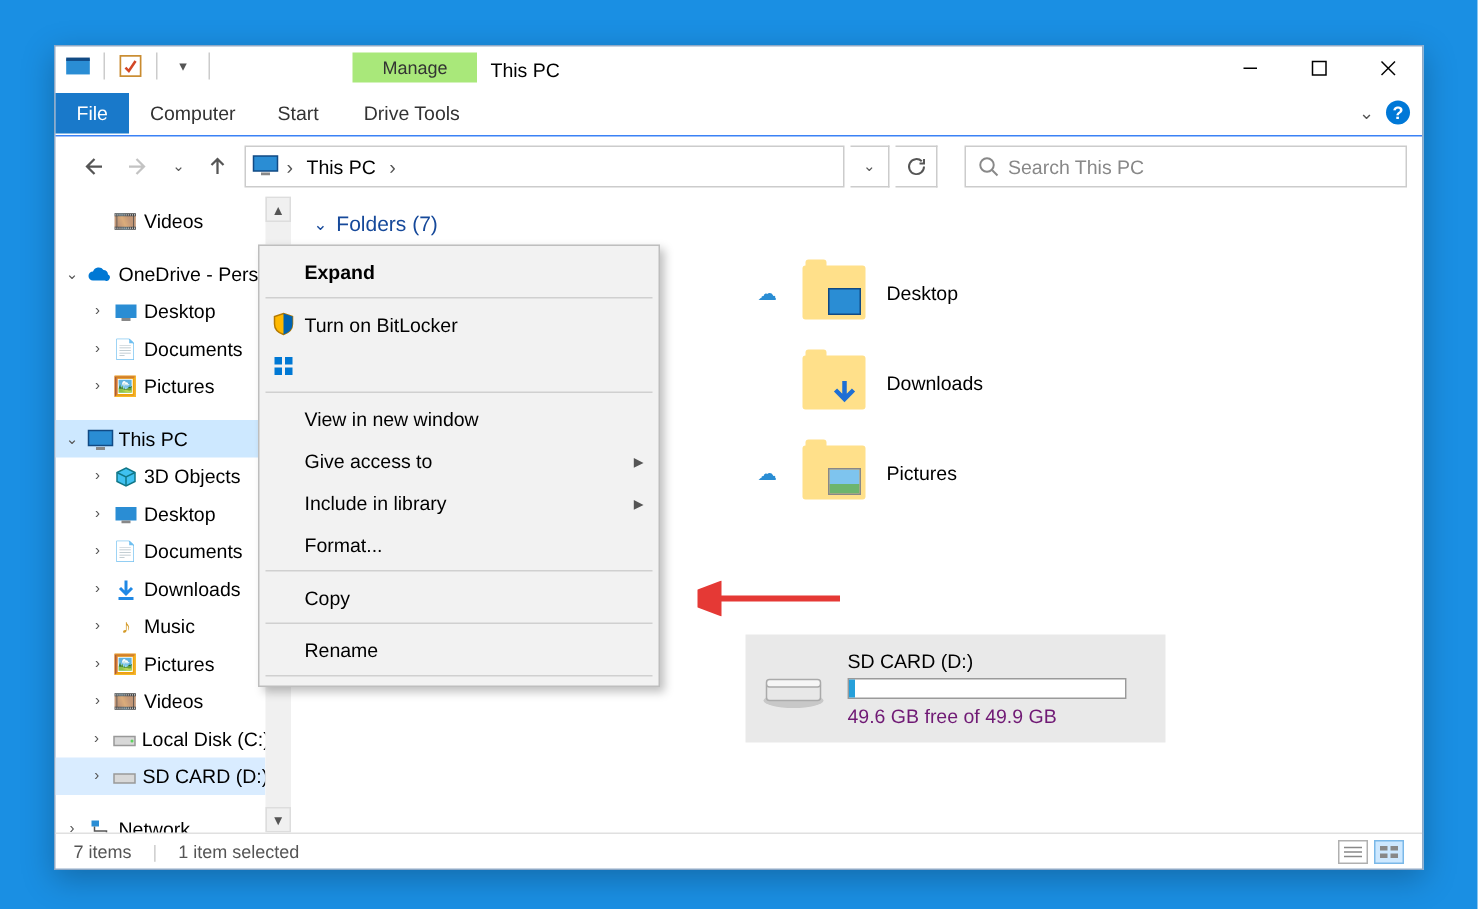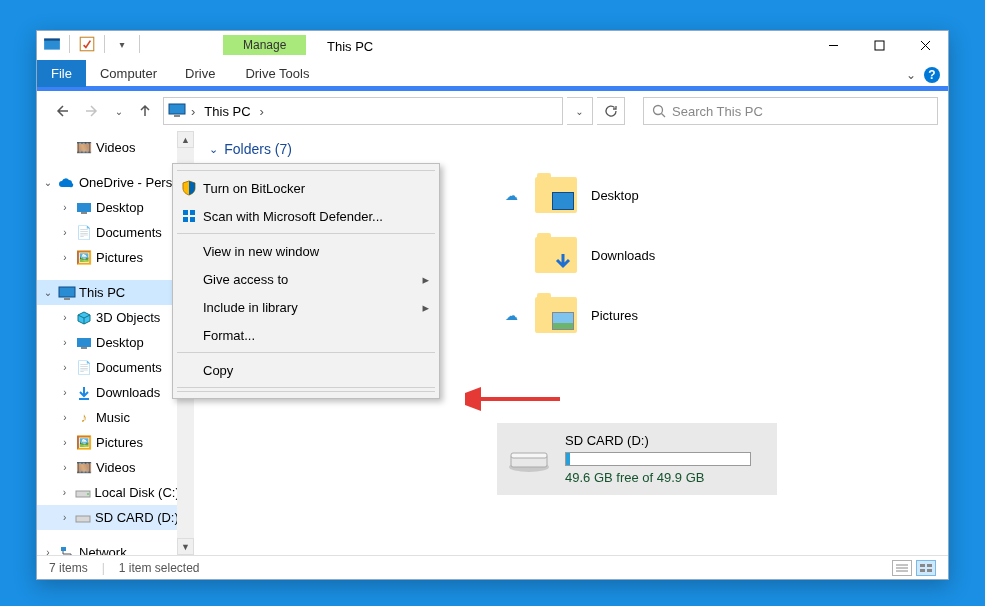--- a/index.html
+++ b/index.html
@@ -2,27 +2,27 @@
 <html><head>
 <meta charset="utf-8">
 <style>
   * { box-sizing: border-box; margin: 0; padding: 0; font-family: "Segoe UI", Tahoma, sans-serif; }
   body { background: #1a8fe3; width: 985px; height: 606px; overflow: hidden; position: relative; }
   .window { position: absolute; left: 36px; top: 30px; width: 913px; height: 550px; background: #fff; border: 1px solid #8fa9c6; box-shadow: 0 6px 20px rgba(0,0,0,.25); display:flex; flex-direction:column;}
   .titlebar { height: 30px; display: flex; align-items: flex-start; position:relative; }
   .qat { display: flex; align-items:center; gap:4px; padding:4px 6px; }
   .qat .mini { width: 18px; height: 18px; display:flex; align-items:center; justify-content:center; font-size:10px;}
   .divider-v { width:1px; height:18px; background:#ccc; margin:0 4px; align-self:center;}
-  .ctx-tab { position:absolute; left:186px; top:4px; display:flex; flex-direction:column; align-items:center;}
+  .ctx-tab { position:absolute; left:198px; top:4px; display:flex; flex-direction:column; align-items:center;}
   .ctx { background:#a9e87a; color:#333; font-size:12px; padding:3px 20px; }
   .titletext { position:absolute; left:290px; top:8px; font-size:13px; color:#000; }
   .wincontrols { position:absolute; right:0; top:0; display:flex; }
   .winbtn { width:46px; height:28px; display:flex; align-items:center; justify-content:center; font-size:13px; color:#000;}
   .winbtn svg { width:11px; height:11px; stroke:#000; stroke-width:1; fill:none;}
-  .ribbon { height:30px; display:flex; align-items:center; border-bottom:5px solid #3b82f6; position:relative;}
+  .ribbon { height:30px; display:flex; align-items:center; border-bottom:1px solid #3b82f6; position:relative;}
   .tab { padding:6px 14px; font-size:13px; color:#333; }
   .tab.file { background:#1979ca; color:#fff; }
   .ribbon-right { position:absolute; right:8px; top:6px; display:flex; align-items:center; gap:8px;}
   .help { width:16px; height:16px; border-radius:50%; background:#0078d7; color:#fff; font-size:12px; display:flex; align-items:center; justify-content:center; font-weight:bold;}
   .navbar { height:40px; display:flex; align-items:center; gap:4px; padding:4px 10px;}
   .navbtn { width:28px; height:28px; display:flex; align-items:center; justify-content:center; color:#555;}
   .navbtn svg { width:16px; height:16px; stroke:#555; stroke-width:1.5; fill:none;}
   .addr { flex:0 0 400px; height:28px; border:1px solid #ccc; display:flex; align-items:center; padding:0 4px; gap:4px; font-size:13px;}
   .addr .crumb { padding:2px 4px; }
   .addr .sep::after{ content:"›"; color:#555; margin:0 1px;}
@@ -112,21 +112,21 @@
             <line x1="1" y1="1" x2="10" y2="10"></line>
             <line x1="10" y1="1" x2="1" y2="10"></line>
           </svg>
         </div>
     </div>
   </div>
 
   <div class="ribbon">
     <div class="tab file">File</div>
     <div class="tab">Computer</div>
-    <div class="tab">Drive</div>
+    <div class="tab">Start</div>
     <div class="tab" style="margin-left:2px">Drive Tools</div>
     <div class="ribbon-right">
       <span style="color:#555; font-size:12px;">⌄</span>
       <span class="help">?</span>
     </div>
   </div>
 
   <div class="navbar">
     <div class="navbtn">
         <svg viewBox="0 0 16 16">
@@ -370,21 +370,21 @@
               <ellipse cx="22" cy="22" rx="20" ry="5" fill="#c8c8c8"></ellipse>
               <rect x="4" y="10" width="36" height="12" rx="2" fill="#e8e8e8" stroke="#aaa"></rect>
               <rect x="4" y="8" width="36" height="5" rx="2" fill="#f6f6f6" stroke="#aaa"></rect>
             </svg>
         </span>
         <div class="dinfo">
           <span>SD CARD (D:)</span>
           <div class="dbar">
               <div class="fill"></div>
             </div>
-          <span style="color:#14532d">49.6 GB free of 49.9 GB</span>
+          <span style="color:#701a75">49.6 GB free of 49.9 GB</span>
         </div>
       </div>
     </div>
   </div>
 
   <div class="status">
     <span>7 items</span>
     <span style="color:#ccc">|</span>
     <span>1 item selected</span>
     <div class="viewbtns">
@@ -400,40 +400,42 @@
             <rect x="1" y="1" width="5" height="3"></rect>
             <rect x="8" y="1" width="5" height="3"></rect>
             <rect x="1" y="6" width="5" height="3"></rect>
             <rect x="8" y="6" width="5" height="3"></rect>
           </svg>
         </div>
     </div>
   </div>
 
   <div class="ctxmenu">
+    <div class="mi def">
+        <span>Expand</span>
+      </div>
     <div class="msep"></div>
     <div class="mi">
       <span class="mic">
           <svg width="16" height="16" viewBox="0 0 16 16">
             <path d="M8 1 L14 3 V8 c0 4 -3 6 -6 7 c-3 -1 -6 -3 -6 -7 V3 Z" fill="#ffb900" stroke="#b57a00"></path>
             <path d="M8 1 L14 3 V8 c0 4 -3 6 -6 7 V1" fill="#0063b1"></path>
           </svg>
         </span>
       <span>Turn on BitLocker</span>
     </div>
     <div class="mi">
       <span class="mic">
           <svg width="16" height="16" viewBox="0 0 16 16">
             <rect x="2" y="2" width="5" height="5" fill="#0078d4"></rect>
             <rect x="9" y="2" width="5" height="5" fill="#0078d4"></rect>
             <rect x="2" y="9" width="5" height="5" fill="#0078d4"></rect>
             <rect x="9" y="9" width="5" height="5" fill="#0078d4"></rect>
           </svg>
         </span>
-      <span>Scan with Microsoft Defender...</span>
     </div>
     <div class="msep"></div>
     <div class="mi">
         <span>View in new window</span>
       </div>
     <div class="mi">
         <span>Give access to</span>
         <span class="sub">▸</span>
       </div>
     <div class="mi">
@@ -441,20 +443,23 @@
         <span class="sub">▸</span>
       </div>
     <div class="mi">
         <span>Format...</span>
       </div>
     <div class="msep"></div>
     <div class="mi">
         <span>Copy</span>
       </div>
     <div class="msep"></div>
+    <div class="mi">
+        <span>Rename</span>
+      </div>
     <div class="msep"></div>
   </div>
 
   <svg class="arrow" viewBox="0 0 100 24">
     <defs>
         <marker id="ah" markerWidth="10" markerHeight="10" refX="2" refY="3" orient="auto">
           <path d="M0,0 L0,6 L8,3 z" fill="#e53935"></path>
         </marker>
       </defs>
     <line x1="95" y1="12" x2="8" y2="12" stroke="#e53935" stroke-width="4" marker-end="url(#ah)"></line>

